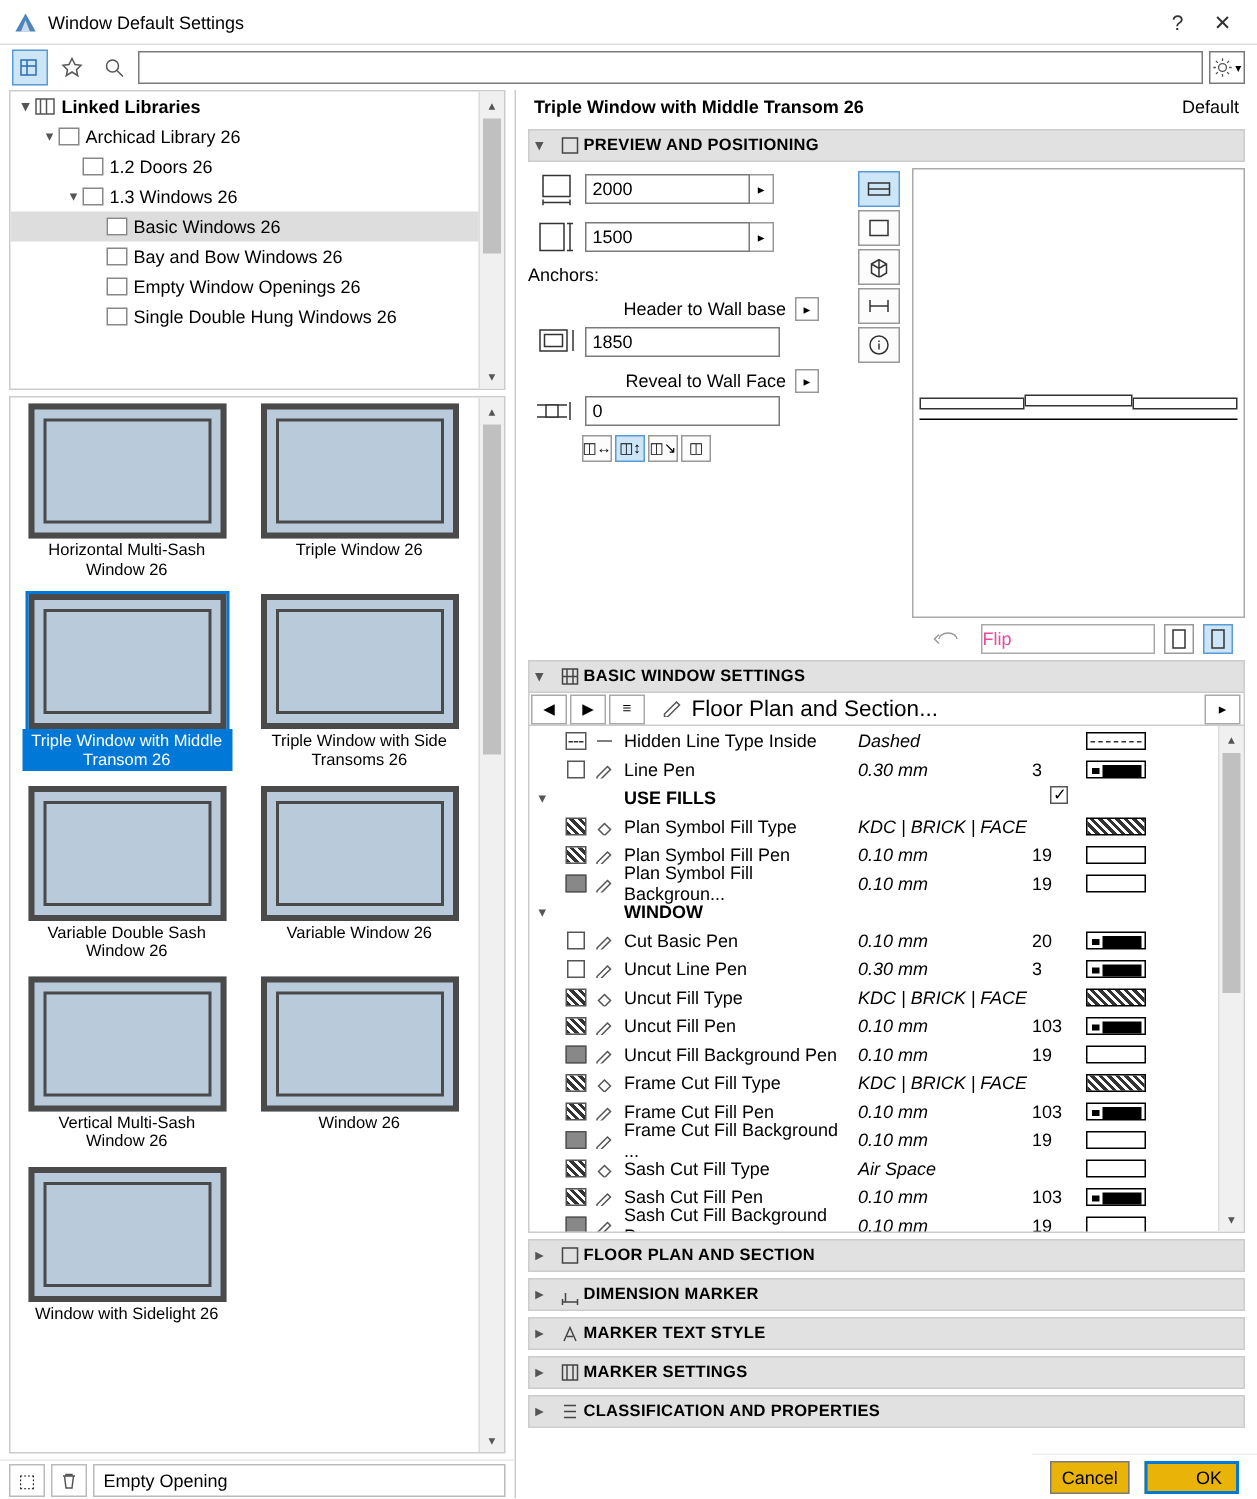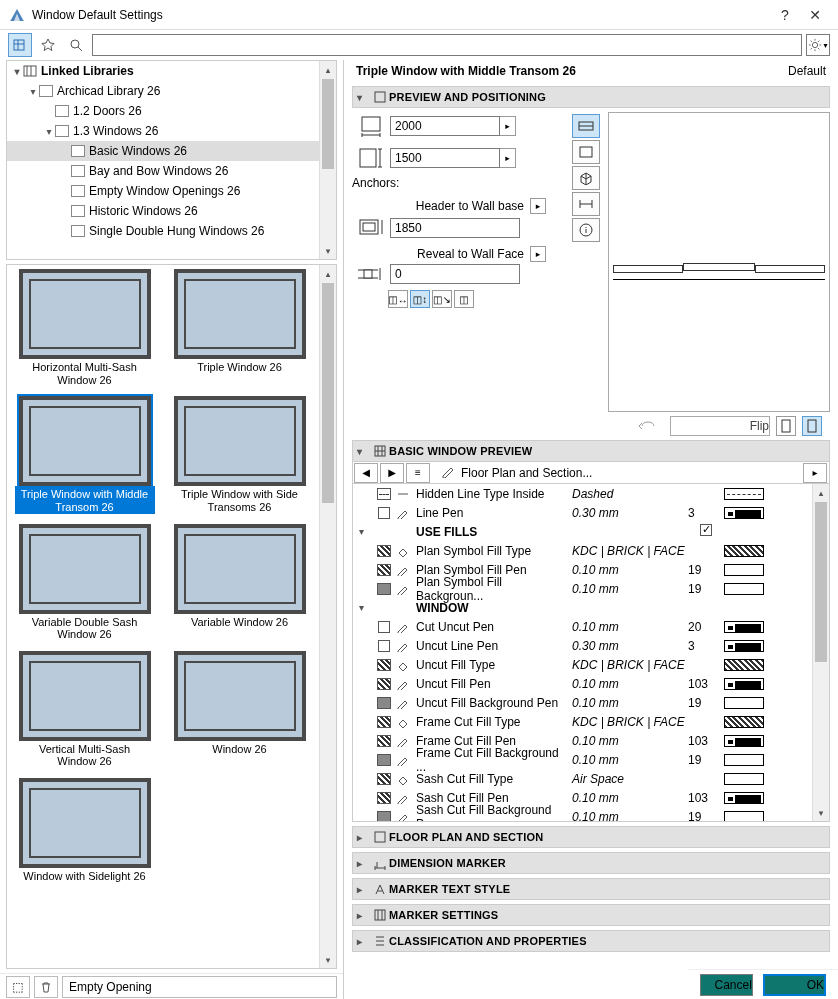--- a/index.html
+++ b/index.html
@@ -58,46 +58,46 @@
   .anchor-inp .aicon { width:38px; display:flex; justify-content:center; }
   .anchor-inp input { width:130px; height:20px; border:1px solid #7a7a7a; padding:0 4px; font-size:12px; }
   .toggle-row { display:flex; gap:2px; margin:6px 0 0 36px; }
   .mini { width:20px; height:18px; border:1px solid #999; display:flex; align-items:center; justify-content:center; font-size:10px; background:#fcfcfc; }
   .mini.sel { background:#cde6f7; border-color:#5b9bd5; }
   .prev-col2 { width:36px; display:flex; flex-direction:column; gap:2px; padding-top:2px; }
   .vbtn { width:28px; height:24px; border:1px solid #999; display:flex; align-items:center; justify-content:center; font-size:12px; background:#fcfcfc; }
   .vbtn.sel { background:#cde6f7; border-color:#5b9bd5; }
   .prev-draw { flex:1; border:1px solid #aaa; background:#fff; height:300px; position:relative; }
   .fliprow { display:flex; justify-content:flex-end; align-items:center; margin:4px 8px 0 0; gap:6px; }
-  .flipbtn { width:100px; height:20px; border:1px solid #aaa; color:#404040; text-align:right; line-height:18px; font-size:12px; }
+  .flipbtn { width:116px; height:20px; border:1px solid #aaa; color:#ec4899; text-align:left; line-height:18px; font-size:12px; }
   .smallsq { width:20px; height:20px; border:1px solid #999; display:flex; align-items:center; justify-content:center; }
   .bws-nav { display:flex; align-items:center; border:1px solid #ccc; border-top:none; margin:0 8px; height:22px; }
   .navbtn { width:24px; height:20px; border:1px solid #aaa; margin:0 1px; display:flex; align-items:center; justify-content:center; font-size:10px; }
-  .navlbl { flex:1; padding-left:6px; font-size:12px; }
+  .navlbl { flex:1; padding-left:6px; font-size:15px; }
   .params-wrap { border:1px solid #ccc; border-top:none; margin:0 8px; height:338px; overflow:hidden; position:relative; }
   .params { font-size:12px; }
   .prow { display:flex; align-items:center; height:19px; padding-left:6px; }
   .prow .pw-a { width:16px; font-size:10px; color:#555; }
   .prow .pw-ico { width:18px; height:14px; margin-right:1px; display:flex; align-items:center; justify-content:center; }
   .prow .pw-ico2 { width:18px; height:14px; margin-right:4px; display:flex; align-items:center; justify-content:center; }
   .prow .pw-name { width:156px; }
   .prow .pw-val { width:116px;font-style:italic; }
   .prow .pw-ext { width:36px; text-align:left; }
   .prow .pw-sw { width:40px; height:12px; border:1px solid #000; }
   .prow.group .pw-name { font-weight:bold; }
   .chkbox { width:12px; height:12px; border:1px solid #555; display:inline-block; }
   .swline { position:relative; }
   .swline::before { content:""; position:absolute; top:4px; left:3px; width:5px; height:4px; background:#000; }
   .swline::after { content:""; position:absolute; top:2px; left:10px; right:2px; height:8px; background:#000; }
   .swhatch { background:repeating-linear-gradient(45deg,#333 0 2px,#fff 2px 4px); }
   .swwhite { background:#fff; }
   .swdash { position:relative; background:#fff; }
   .swdash::after { content:""; position:absolute; left:2px; right:2px; top:5px; border-top:1px dashed #333; }
   .dialog-foot { position:absolute; left:344px; right:0; bottom:0; height:30px; display:flex; align-items:center; justify-content:flex-end; gap:10px; padding:0 12px; background:#fff; border-top:1px solid #eee;}
-  .dlgbtn { width:88px; height:22px; border:1px solid #7a7a7a; text-align:right; line-height:20px; font-size:12px; background:#0f766e;}
+  .dlgbtn { width:88px; height:22px; border:1px solid #7a7a7a; text-align:center; line-height:20px; font-size:12px; background:#eab308;}
   .dlgbtn.primary { border:2px solid #0078d7; line-height:18px;padding-left:23px; }
   .pvshape { position:absolute; left:4px; right:4px; top:152px; height:18px; }
   .pvshape .topline { position:absolute; left:0; right:0; top:0; height:8px; border:1px solid #333; background:#fff; }
   .pvshape .s1 { left:0; width:33%; }
   .pvshape .s2 { left:33%; width:34%; top:-2px; }
   .pvshape .s3 { left:67%; width:33%; }
   .pvshape .base { position:absolute; left:0; right:0; top:14px; border-top:1px solid #000; }
   .flipicon svg { display:block; }
 </style>
 </head>
@@ -180,25 +180,20 @@
               <span>Bay and Bow Windows 26</span>
             </div>
             <div class="tree-row" style="padding-left: 52px;">
               <span class="twist"></span>
               <span class="foldericon"></span>
               <span>Empty Window Openings 26</span>
             </div>
             <div class="tree-row" style="padding-left: 52px;">
               <span class="twist"></span>
               <span class="foldericon"></span>
-              <span>Historic Windows 26</span>
-            </div>
-            <div class="tree-row" style="padding-left: 52px;">
-              <span class="twist"></span>
-              <span class="foldericon"></span>
               <span>Single Double Hung Windows 26</span>
             </div>
           </div>
       </div>
       <div class="scrollbar">
         <div class="sb-btn">▴</div>
         <div class="sb-thumb" style="top:18px; height:90px;"></div>
         <div class="sb-btn" style="position:absolute;bottom:0;left:0;right:0;">▾</div>
       </div>
     </div>
@@ -398,21 +393,21 @@
     </div>
 
     <div class="panel-head">
       <span class="arrow">▾</span>
       <span class="hicon">
           <svg width="14" height="14">
             <rect x="2" y="2" width="10" height="10" fill="none" stroke="#444"></rect>
             <path d="M5 2v10M9 2v10M2 7h10" stroke="#444"></path>
           </svg>
         </span>
-      <span>BASIC WINDOW PREVIEW</span>
+      <span>BASIC WINDOW SETTINGS</span>
     </div>
     <div class="bws-nav">
       <div class="navbtn">◀</div>
       <div class="navbtn">▶</div>
       <div class="navbtn">≡</div>
       <div style="width:10px;"></div>
       <span><svg width="14" height="14">
             <path d="M2 12l8-8 2 2-8 8H2z" fill="none" stroke="#555"></path>
           </svg></span>
       <div class="navlbl">Floor Plan and Section...</div>
@@ -516,21 +511,21 @@
           <div class="prow">
             <span class="pw-a"></span>
             <span class="pw-ico">
               <span class="chkbox"></span>
             </span>
             <span class="pw-ico2">
               <svg width="12" height="12">
                 <path d="M1 11l7-7 2 2-7 7H1z" fill="none" stroke="#555"></path>
               </svg>
             </span>
-            <span class="pw-name">Cut Uncut Pen</span>
+            <span class="pw-name">Cut Basic Pen</span>
             <span class="pw-val">0.10 mm</span>
             <span class="pw-ext">20</span>
             <span class="pw-sw swline"></span>
           </div>
           <div class="prow">
             <span class="pw-a"></span>
             <span class="pw-ico">
               <span class="chkbox"></span>
             </span>
             <span class="pw-ico2">

